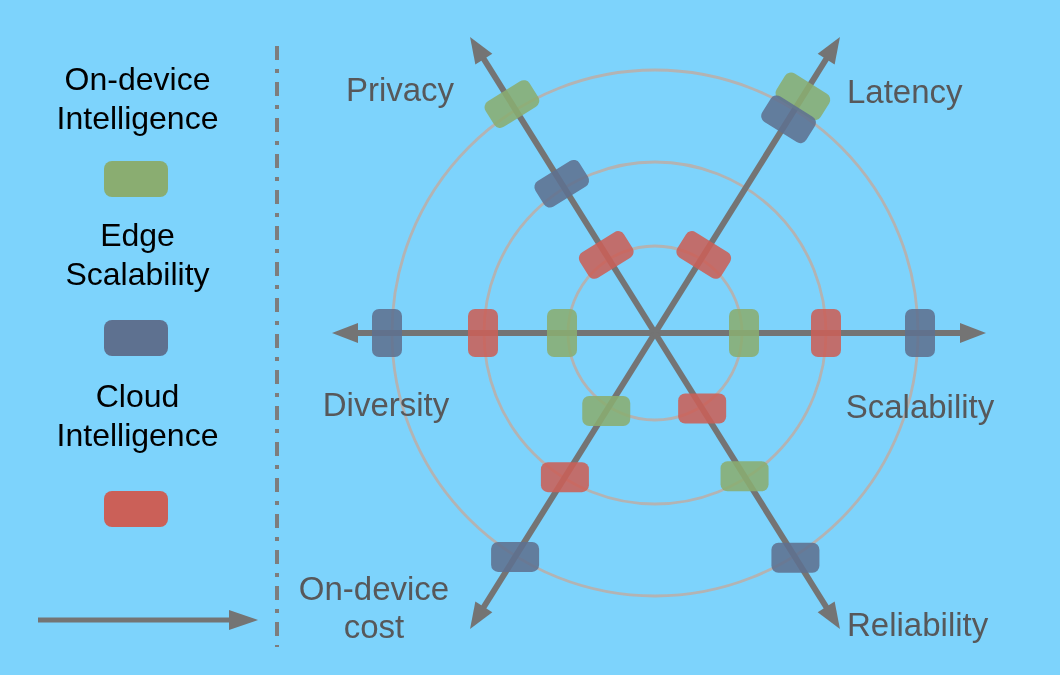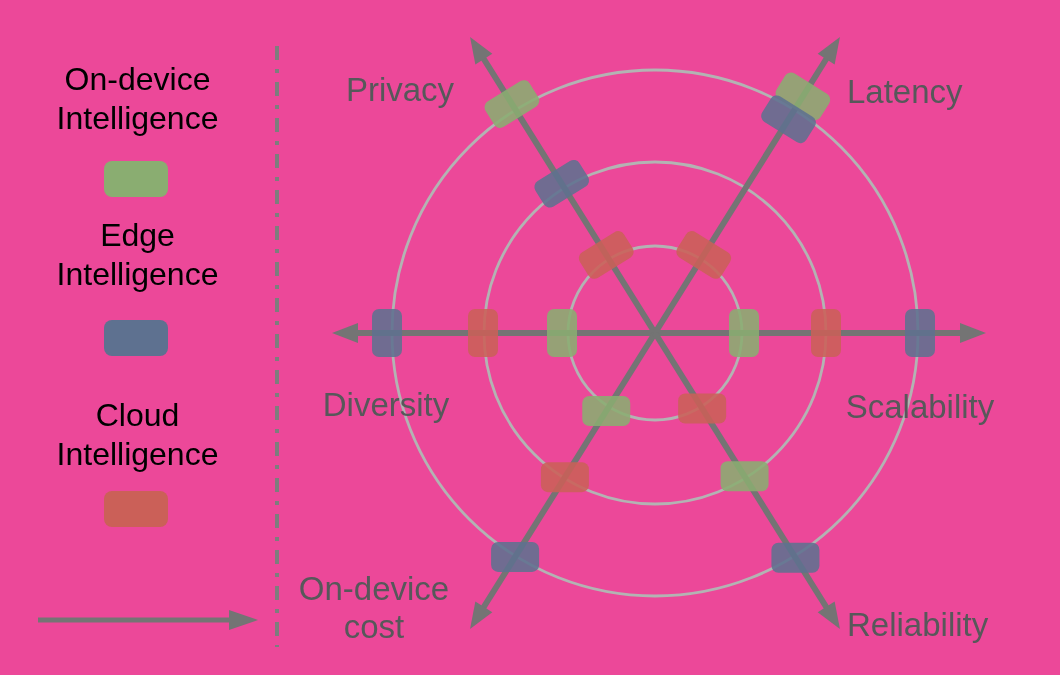--- a/index.html
+++ b/index.html
@@ -1,38 +1,38 @@
 <!DOCTYPE html>
 <html><head>
 <meta charset="utf-8">
 <style>
   html,body{margin:0;padding:0;background:#ffffff;}
-  .stage{position:relative;width:1060px;height:675px;background:#ec4899;overflow:hidden;
+  .stage{position:relative;width:1060px;height:675px;background:#7dd3fc;overflow:hidden;
          font-family:"Liberation Sans", sans-serif;}
   .legend{position:absolute;left:0;top:0;width:275px;height:675px;}
   .lg-label{position:absolute;left:0;width:275px;text-align:center;font-size:32px;
             line-height:39px;white-space:pre-line;}
   .swatch{position:absolute;left:104px;width:64px;height:36px;border-radius:8px;}
   svg{position:absolute;left:0;top:0;}
   #better-arrow{left:28px;top:606px;}
   text{font-family:"Liberation Sans", sans-serif;}
 </style>
 </head>
 <body>
 
 <div class="stage">
 
   <div class="legend">
     <div class="lg-label" style="top:60px">On-device
 Intelligence</div>
     <div class="swatch" style="top: 161px; background: rgb(138, 173, 113);"></div>
     <div class="lg-label" style="top:216px">Edge
-Intelligence</div>
+Scalability</div>
     <div class="swatch" style="top: 320px; background: rgb(94, 113, 144);"></div>
-    <div class="lg-label" style="top:396px">Cloud
+    <div class="lg-label" style="top:377px">Cloud
 Intelligence</div>
     <div class="swatch" style="top: 491px; background: rgb(203, 96, 88);"></div>
     <svg id="better-arrow" width="235" height="28">
       <line x1="10" y1="14" x2="203" y2="14" stroke-width="5" stroke="#747474"></line>
       <polygon points="201,4 230,14 201,24" fill="#747474"></polygon>
     </svg>
   </div>
 
   <svg id="divider" width="1060" height="675">
     <line x1="277" y1="46" x2="277" y2="647" stroke-width="4" stroke-dasharray="14 9 4 9" stroke="#7d7d7d"></line>

